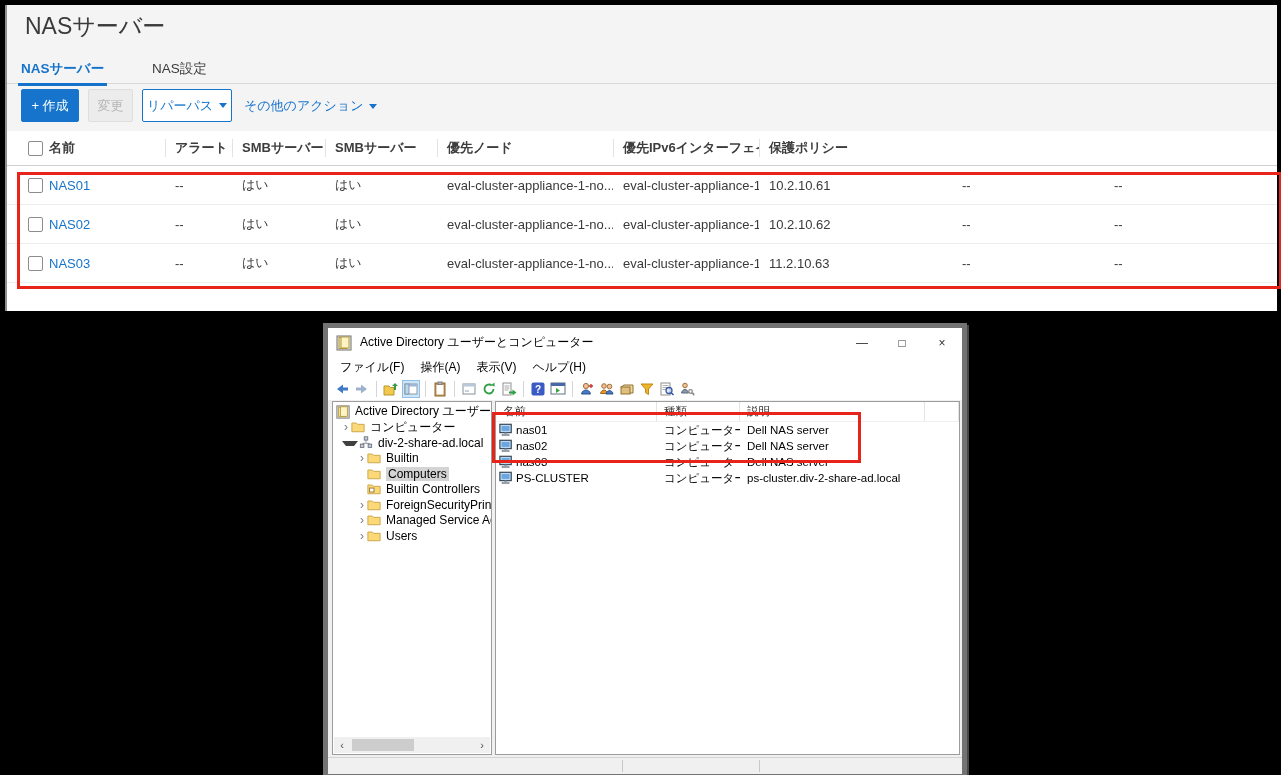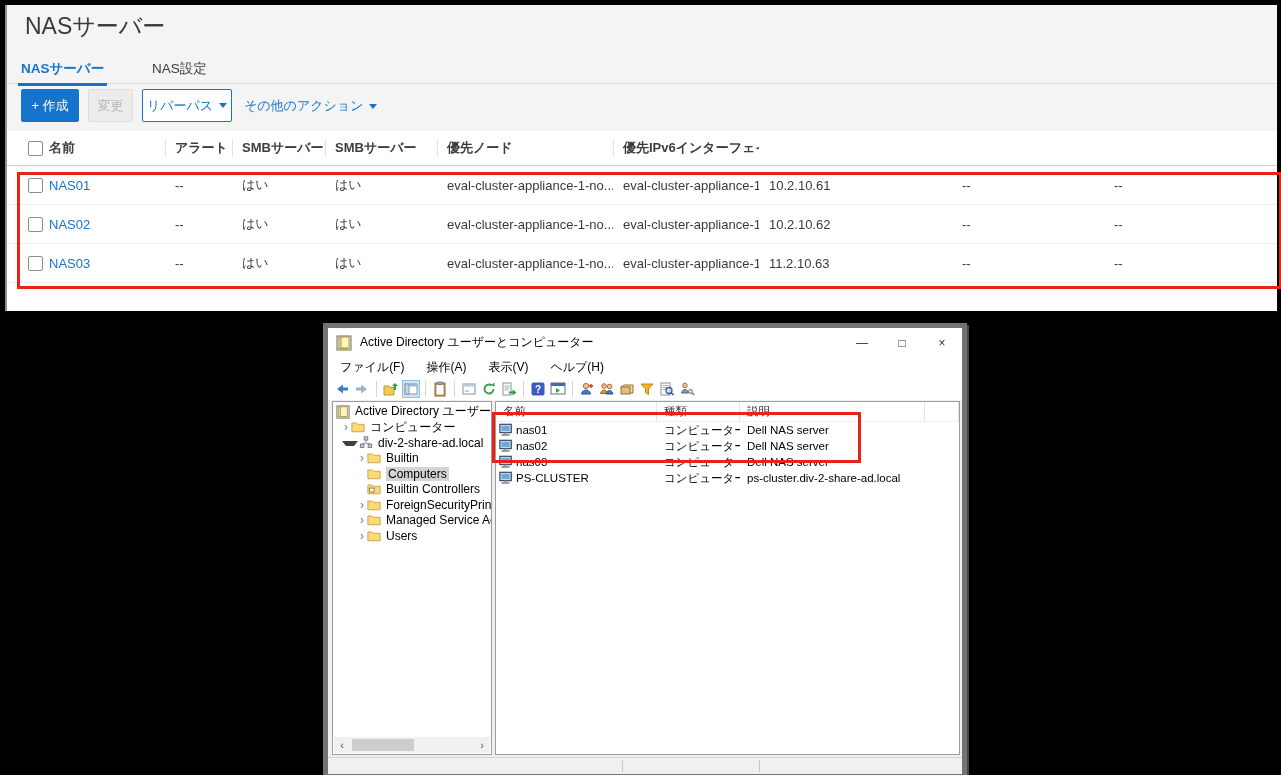--- a/index.html
+++ b/index.html
@@ -36,21 +36,21 @@
   .red-box{position:absolute;border:3px solid #e8231a;pointer-events:none;z-index:50;}
   .red-box-nas{left:10px;top:167px;width:1259px;height:111px;}
   .red-box-ad{left:492px;top:412px;width:363px;height:45px;}
   
   .ad-window{position:absolute;left:323px;top:323px;width:634px;height:446px;background:#f0f0f0;border:5px solid #737373;box-shadow:2px 2px 0 rgba(110,110,110,0.65);}
   .ad-titlebar{position:absolute;left:0;top:0;right:0;height:29px;background:#fff;display:flex;align-items:center;}
   .ad-title-icon{margin-left:8px;width:16px;height:16px;flex:0 0 16px;}
   .ad-title-text{margin-left:8px;font-size:12px;color:#000;white-space:nowrap;}
   .ad-controls{position:absolute;right:0;top:0;height:29px;display:flex;}
   .ad-ctrl{width:40px;height:29px;display:flex;align-items:center;justify-content:center;font-size:12px;color:#333;cursor:pointer;}
-  .ad-menubar{position:absolute;left:0;top:29px;right:0;height:20px;background:#fff;display:flex;align-items:center;padding-left:4px;gap:6px;}
+  .ad-menubar{position:absolute;left:0;top:29px;right:0;height:20px;background:#fff;display:flex;align-items:center;padding-left:4px;}
   .ad-menu-item{font-size:12px;color:#000;padding:0 8px;cursor:pointer;}
   .ad-toolbar{position:absolute;left:0;top:49px;right:0;height:23px;background:#fff;border-bottom:1px solid #d8d8d8;display:flex;align-items:center;padding-left:4px;}
   .ti{width:16px;height:16px;margin:0 2px;display:inline-block;cursor:pointer;}
   .ti svg{display:block;}
   .ti.selected{background:#cde6f7;outline:1px solid #90c0e8;}
   .tb-sep{width:1px;height:16px;background:#d5d5d5;margin:0 4px;}
   .ad-work{position:absolute;left:0;top:72px;right:0;height:357px;background:#f0f0f0;}
   .pane{position:absolute;top:1px;height:354px;background:#fff;border:1px solid #9c9c9c;box-sizing:border-box;}
   .pane-tree{left:4px;width:160px;}
   .pane-list{left:167px;width:465px;}
@@ -109,20 +109,21 @@
     <div class="nas-grid nas-head">
       <div class="nas-th cb-cell">
           <span class="checkbox"></span>
         </div>
       <div class="nas-th name-pad">名前</div>
       <div class="nas-th sep">アラート</div>
       <div class="nas-th sep">SMBサーバー</div>
       <div class="nas-th sep">SMBサーバー</div>
       <div class="nas-th sep">優先ノード</div>
       <div class="nas-th sep">優先IPv6インターフェイ...</div>
+      <div class="nas-th sep">保護ポリシー</div>
     </div>
 
     <div class="nas-grid nas-row">
       <div class="nas-td cb-cell">
           <span class="checkbox"></span>
         </div>
       <div class="nas-td name-pad"><span class="nas-link">NAS01</span></div>
       <div class="nas-td">--</div>
       <div class="nas-td">はい</div>
       <div class="nas-td">はい</div>

